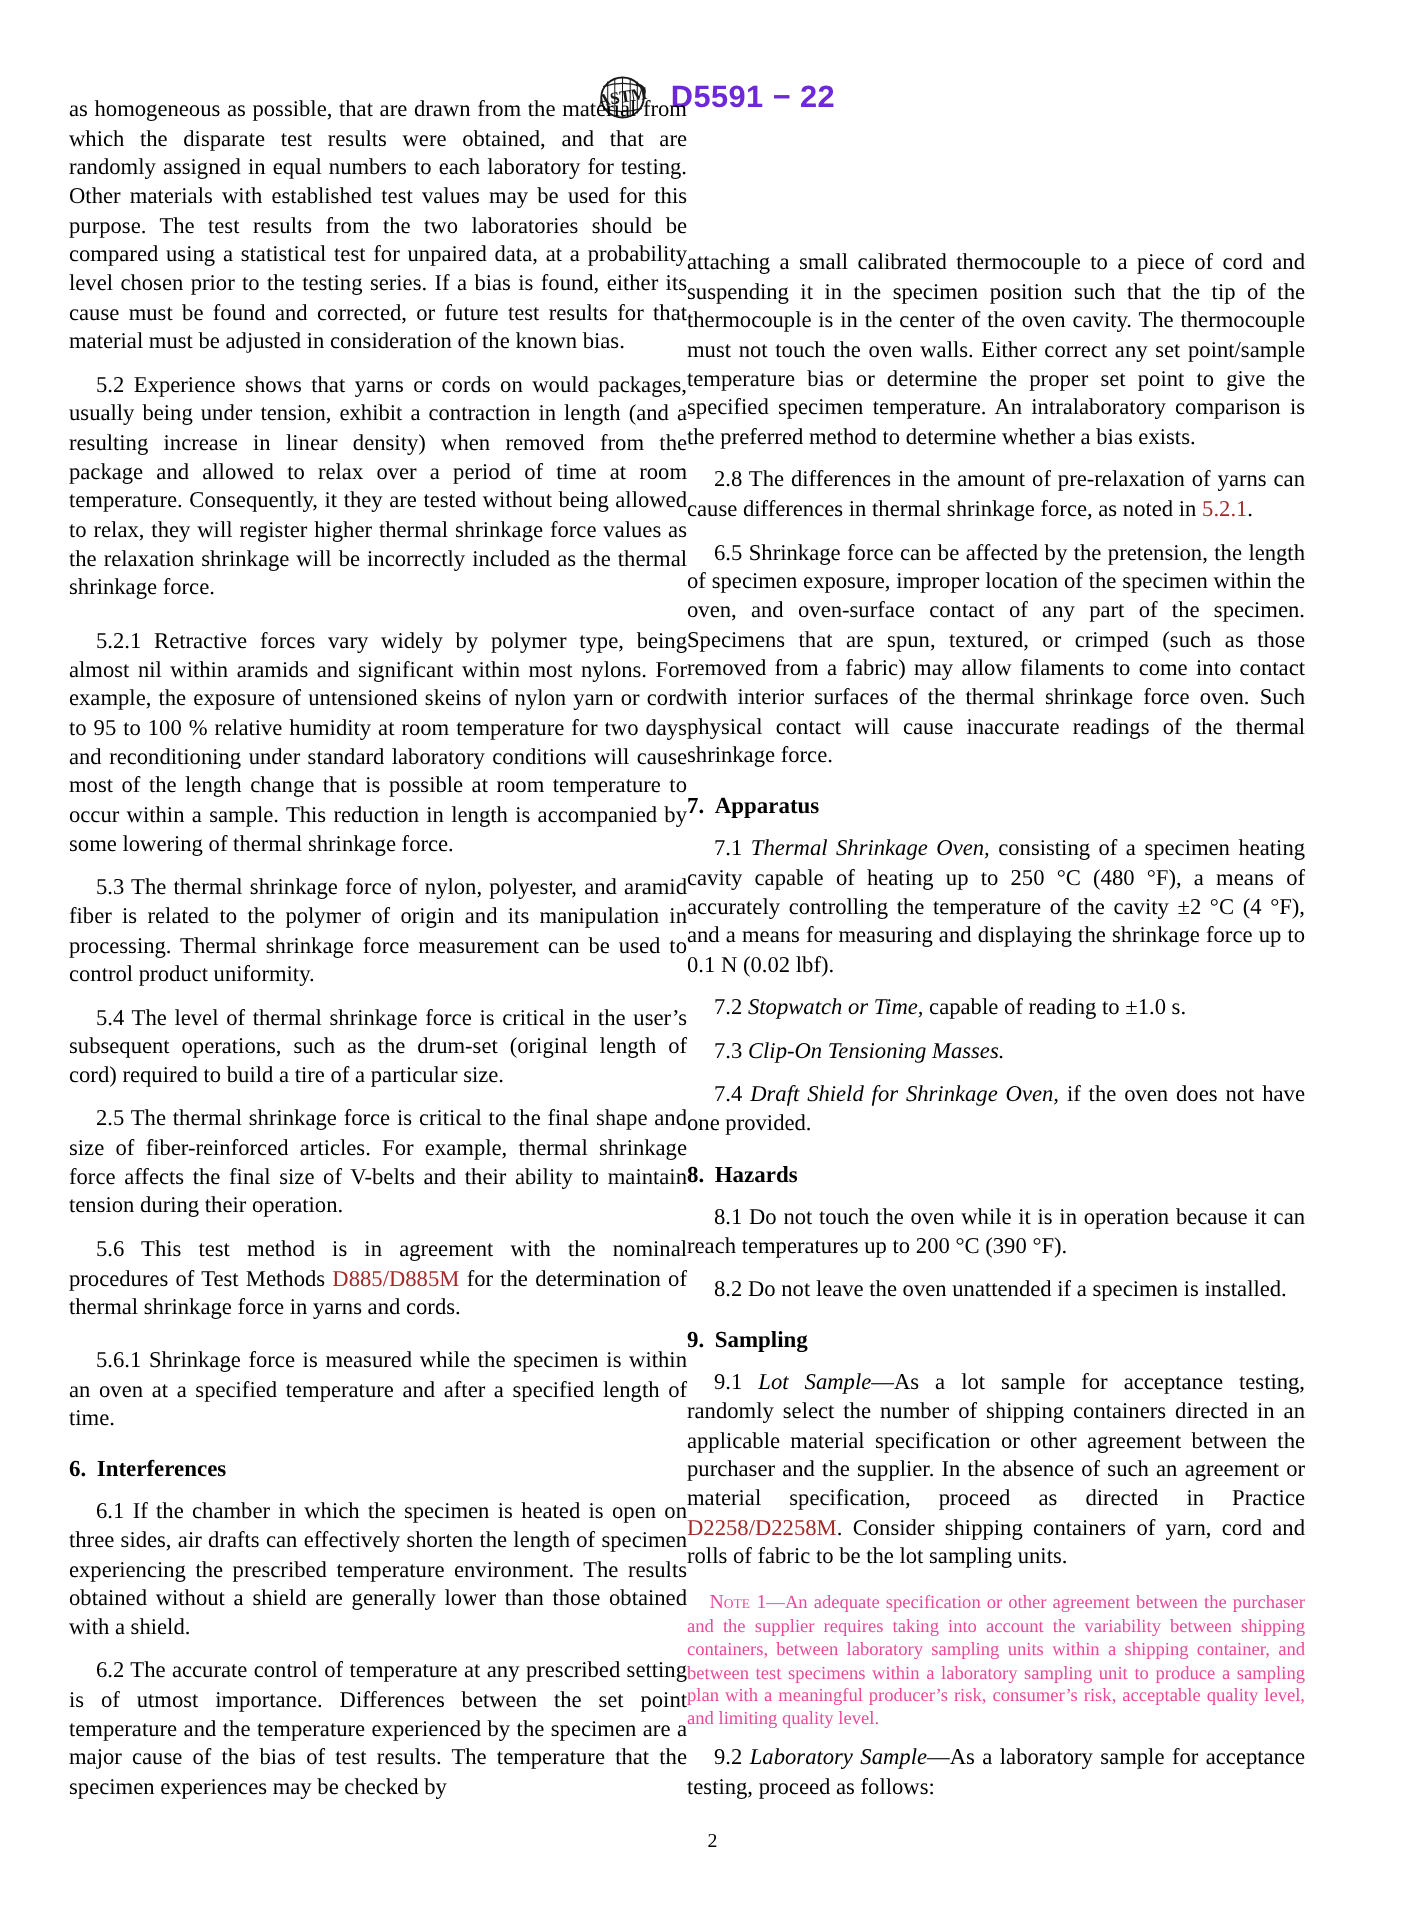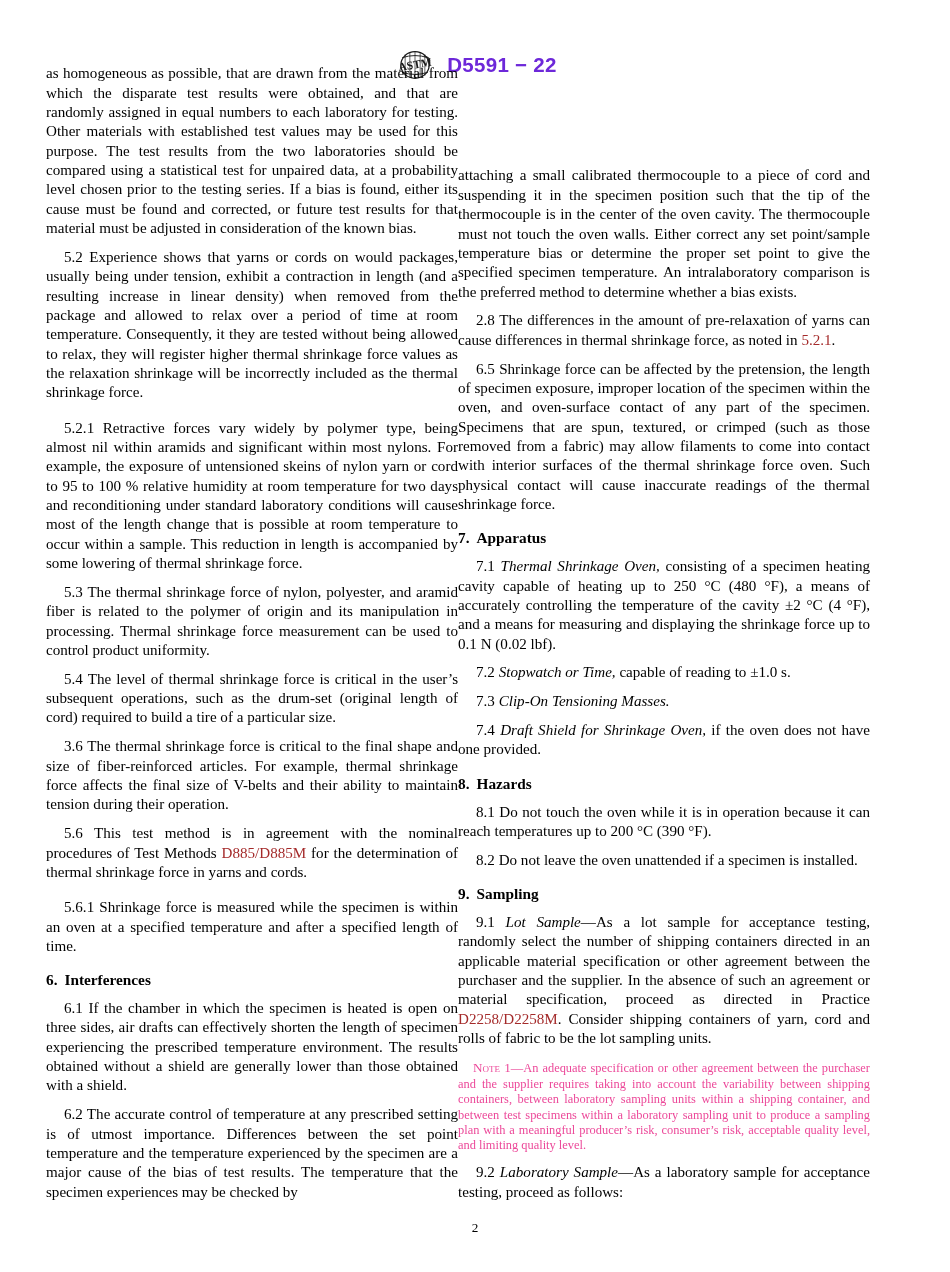--- a/index.html
+++ b/index.html
@@ -166,21 +166,21 @@
       <p class="para">as homogeneous as possible, that are drawn from the material from which the disparate test results were obtained, and that are randomly assigned in equal numbers to each laboratory for testing. Other materials with established test values may be used for this purpose. The test results from the two laboratories should be compared using a statistical test for unpaired data, at a probability level chosen prior to the testing series. If a bias is found, either its cause must be found and corrected, or future test results for that material must be adjusted in consideration of the known bias.</p>
 
       <p class="para indent gap">5.2 Experience shows that yarns or cords on would packages, usually being under tension, exhibit a contraction in length (and a resulting increase in linear density) when removed from the package and allowed to relax over a period of time at room temperature. Consequently, it they are tested without being allowed to relax, they will register higher thermal shrinkage force values as the relaxation shrinkage will be incorrectly included as the thermal shrinkage force.</p>
 
       <p class="para indent tight">5.2.1 Retractive forces vary widely by polymer type, being almost nil within aramids and significant within most nylons. For example, the exposure of untensioned skeins of nylon yarn or cord to 95 to 100 % relative humidity at room temperature for two days and reconditioning under standard laboratory conditions will cause most of the length change that is possible at room temperature to occur within a sample. This reduction in length is accompanied by some lowering of thermal shrinkage force.</p>
 
       <p class="para indent gap">5.3 The thermal shrinkage force of nylon, polyester, and aramid fiber is related to the polymer of origin and its manipulation in processing. Thermal shrinkage force measurement can be used to control product uniformity.</p>
 
       <p class="para indent gap">5.4 The level of thermal shrinkage force is critical in the user’s subsequent operations, such as the drum-set (original length of cord) required to build a tire of a particular size.</p>
 
-      <p class="para indent gap">3.6 The thermal shrinkage force is critical to the final shape and size of fiber-reinforced articles. For example, thermal shrinkage force affects the final size of V-belts and their ability to maintain tension during their operation.</p>
+      <p class="para indent gap">2.5 The thermal shrinkage force is critical to the final shape and size of fiber-reinforced articles. For example, thermal shrinkage force affects the final size of V-belts and their ability to maintain tension during their operation.</p>
 
       <p class="para indent gap"><span>5.6 This test method is in agreement with the nominal procedures of Test Methods </span><span class="xref">D885/D885M</span><span> for the determination of thermal shrinkage force in yarns and cords.</span></p>
 
       <p class="para indent tight">5.6.1 Shrinkage force is measured while the specimen is within an oven at a specified temperature and after a specified length of time.</p>
 
       <h2 class="section-head gap"><span>6.</span><span class="sec-num-sp"></span><span>Interferences</span></h2>
 
       <p class="para indent gap">6.1 If the chamber in which the specimen is heated is open on three sides, air drafts can effectively shorten the length of specimen experiencing the prescribed temperature environment. The results obtained without a shield are generally lower than those obtained with a shield.</p>
 
       <p class="para indent gap">6.2 The accurate control of temperature at any prescribed setting is of utmost importance. Differences between the set point temperature and the temperature experienced by the specimen are a major cause of the bias of test results. The temperature that the specimen experiences may be checked by</p>

